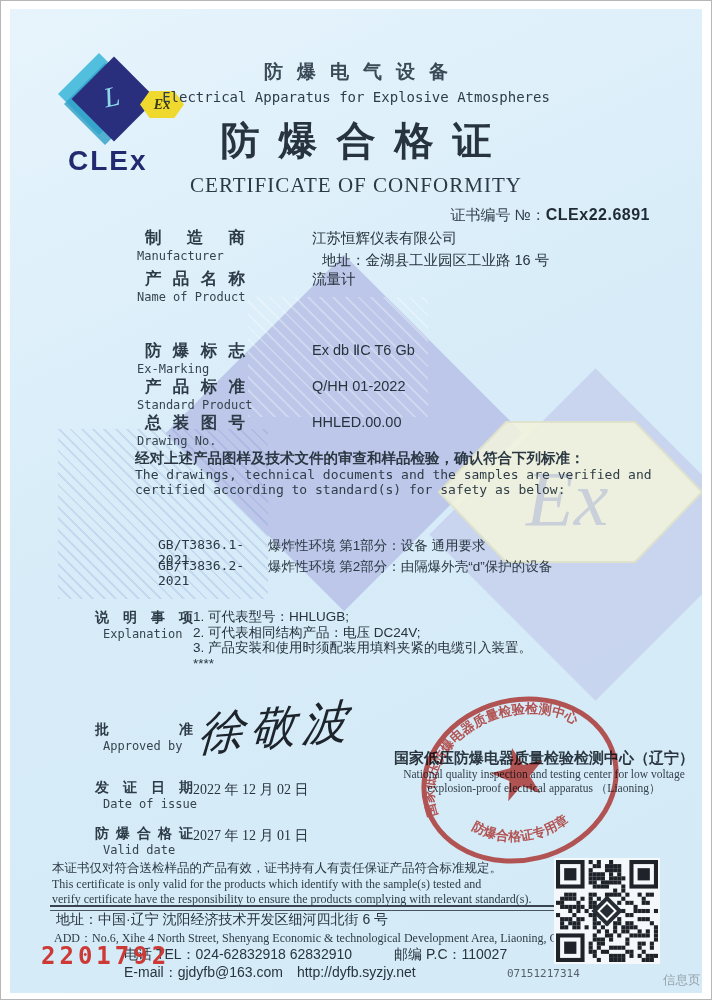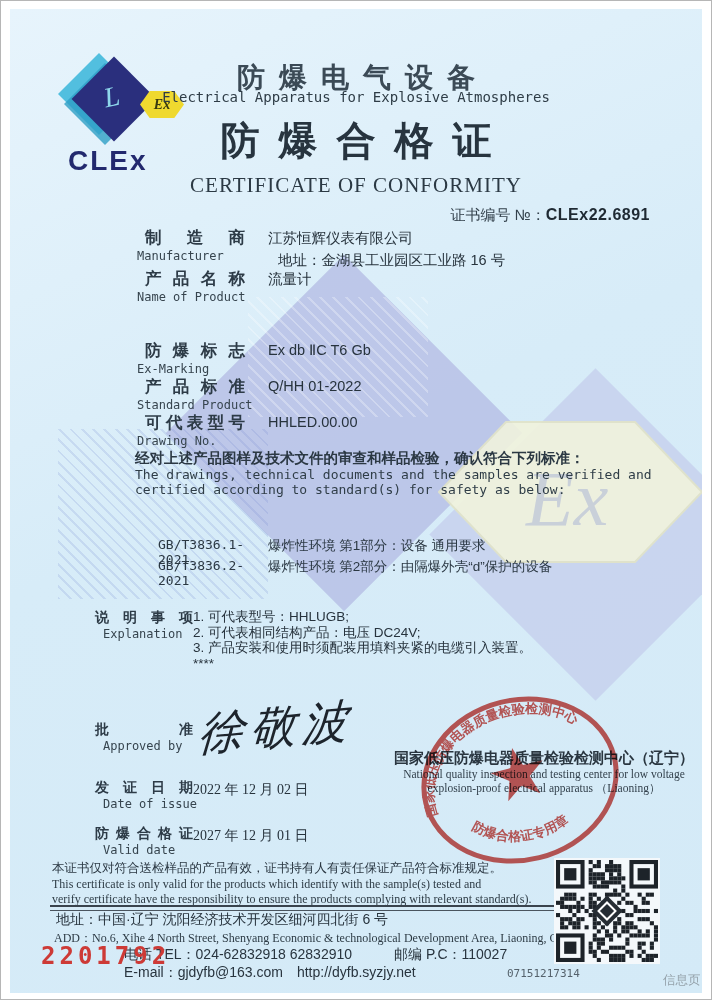--- a/index.html
+++ b/index.html
@@ -32,30 +32,30 @@
   .lg-cyan{position:absolute;left:4px;top:6px;width:58px;height:58px;background:#52bfdf;transform:rotate(45deg);}
   .lg-cyan2{position:absolute;left:10px;top:16px;width:58px;height:58px;background:#2e9fc6;transform:rotate(45deg);opacity:.8;}
   .lg-navy{position:absolute;left:18px;top:10px;width:60px;height:60px;background:#2a2f7d;transform:rotate(45deg);}
   .lg-l{position:absolute;left:38px;top:22px;font-family:"Liberation Serif",serif;font-style:italic;
     font-size:28px;color:#8fd8ec;transform:rotate(-12deg);}
   .lg-ex{position:absolute;left:74px;top:32px;width:44px;height:27px;background:#efd92f;
     clip-path:polygon(22% 0,78% 0,100% 50%,78% 100%,22% 100%,0 50%);
     display:flex;align-items:center;justify-content:center;}
   .lg-ex span{font-family:"Liberation Serif",serif;font-style:italic;font-weight:bold;font-size:14px;color:#3a3a10;}
   .lg-brand{position:absolute;left:2px;top:86px;font-size:28px;font-weight:bold;color:#22296e;letter-spacing:2px;}
-  .sup-cn{left:0;right:0;top:50px;text-align:center;font-size:28px;font-weight:bold;
+  .sup-cn{left:0;right:0;top:50px;text-align:center;font-size:19px;font-weight:bold;
     letter-spacing:14px;color:#3b4a56;text-indent:14px;}
   .sup-en{left:0;right:0;top:80px;text-align:center;font-size:14px;color:#2e3c46;}
   .title-cn{left:0;right:0;top:105px;text-align:center;font-size:39px;font-weight:bold;
     letter-spacing:19px;color:#27343f;text-indent:19px;}
   .title-en{left:0;right:0;top:164px;text-align:center;font-size:21px;color:#2b3944;letter-spacing:1px;}
   .certno{top:197px;right:52px;font-size:15px;color:#33414c;}
   .certno b{font-size:16px;color:#1f2a33;letter-spacing:.5px;}
   
-  .frow{left:127px;right:38px;display:flex;}
+  .frow{left:127px;right:38px;display:flex;gap:44px;}
   .flbl{width:131px;flex:0 0 131px;}
   .fcn{width:100px;margin-left:8px;font-size:16.5px;font-weight:bold;color:#2d3b47;
     text-align:justify;text-align-last:justify;}
   .fen{font-size:12px;color:#36444e;white-space:nowrap;font-family:"DejaVu Sans Mono",monospace;}
   .fval{flex:1;font-size:14.5px;color:#273publication}
   .fval{flex:1;font-size:14.5px;color:#27333d;padding-top:2px;}
   .fv2{margin-top:3px;margin-left:10px;}
   .fval.inline{display:flex;gap:112px;}
   
   .stat{left:125px;right:50px;}
@@ -162,21 +162,21 @@
     <div class="flbl">
         <div class="fcn">产品标准</div>
       <div class="fen">Standard Product</div>
       </div>
     <div class="fval">
         <div>Q/HH 01-2022</div>
       </div>
   </div>
   <div class="ct frow" style="top:403px">
     <div class="flbl">
-        <div class="fcn">可代表型号</div>
+        <div class="fcn">总装图号</div>
       <div class="fen">Drawing No.</div>
       </div>
     <div class="fval">
         <div>HHLED.00.00</div>
       </div>
   </div>
 
   <div class="ct stat" style="top:440px">
     <div class="stat-cn">经对上述产品图样及技术文件的审查和样品检验，确认符合下列标准：</div>
     <div class="stat-en">The drawings, technical documents and the samples are verified and</div>

